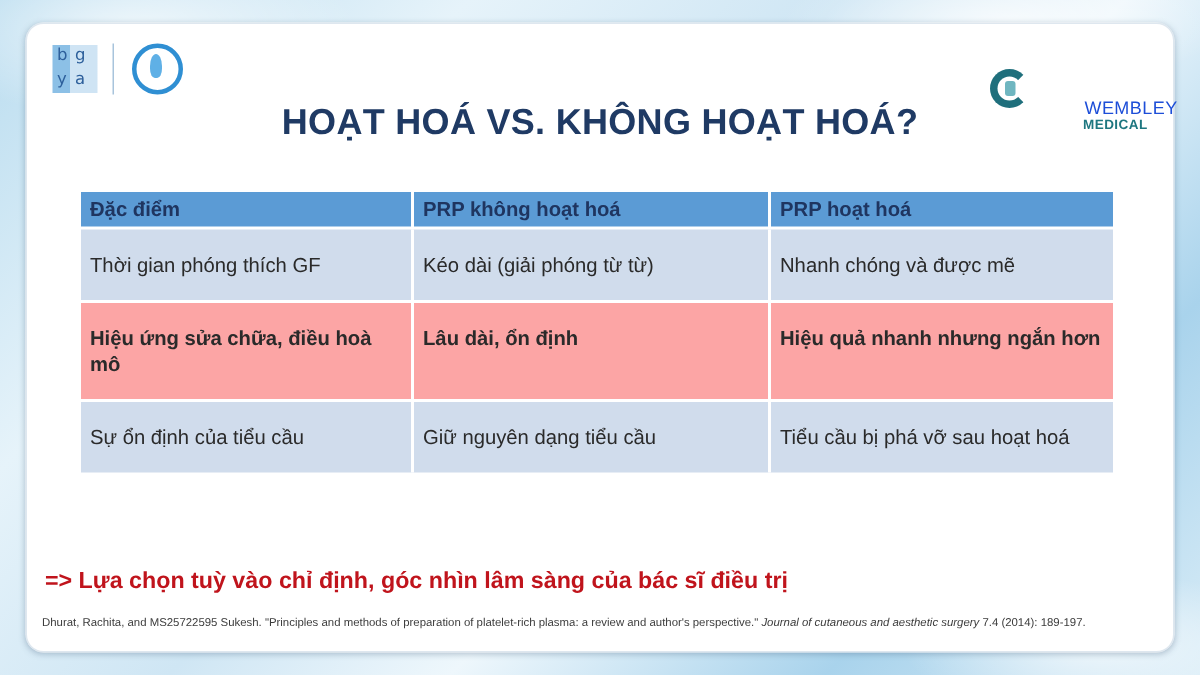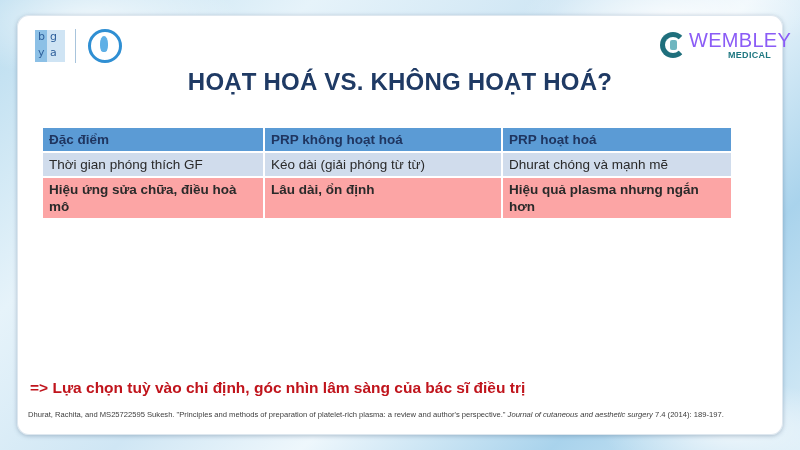--- a/index.html
+++ b/index.html
@@ -37,39 +37,39 @@
   .logo-right { position: absolute; left: 660px; top: 30px; display: flex; align-items: center; }
   .gear {
     width: 26px; height: 26px; border-radius: 50%; border: 5px solid #1f6f7c;
     border-right-color: transparent; box-sizing: border-box; margin-right: 3px; position: relative;
   }
   .gear::after {
     content: ""; position: absolute; left: 5px; top: 3px; width: 7px; height: 10px;
     background: #6fb6c0; border-radius: 2px;
   }
   .wembley-text { display: flex; flex-direction: column; align-items: flex-end; line-height: 1; }
-  .wembley-main { font-size: 20px; color: #8b5cf6; letter-spacing: 0.3px; }
-  .wembley-sub { font-size: 9px; color: #1e7780; font-weight: bold; margin-top: 1px; margin-right: 20px; letter-spacing: 0.3px; }
+  .wembley-main { font-size: 12px; color: #1d4ed8; letter-spacing: 0.3px; margin-top: 36px; }
+  .wembley-sub { font-size: 9px; color: #1e7780; font-weight: bold; margin-top: 1px; margin-right: 20px; letter-spacing: 0.3px; margin-left: 33px; }
   .title {
     position: absolute; left: 0; width: 800px; top: 68px; text-align: center;
     font-size: 24px; font-weight: bold; color: #1f3a64; letter-spacing: 0.2px;
   }
   table.compare {
-    position: absolute; left: 43px; top: 128px; width: 688px;
+    position: absolute; left: 54px; top: 128px; width: 688px;
     border-collapse: collapse; table-layout: fixed; font-size: 13.5px; color: #2a2a2a; border-radius: 28px;
   }
   table.compare col.c1 { width: 221px; }
   table.compare col.c2 { width: 238px; }
   table.compare col.c3 { width: 229px; }
   table.compare th {
     background: #5b9bd5; color: #1f3560; font-weight: bold; text-align: left;
     padding: 3px 6px; height: 17px; border-right: 2px solid #ffffff; font-size: 13.5px;
   }
   table.compare td {
-    padding: 3px 6px; vertical-align: top; border-right: 2px solid #ffffff;
+    padding: 15px 6px; vertical-align: top; border-right: 2px solid #ffffff;
     border-top: 2px solid #ffffff; line-height: 17px;
   }
   table.compare th:last-child, table.compare td:last-child { border-right: none; }
   table.compare tr.odd td { background: #d0dcec; }
   table.compare tr.even td { background: #fca5a5; font-weight: bold; }
   .conclusion {
     position: absolute; left: 30px; top: 379px; font-size: 15.5px; font-weight: bold; color: #c0141c;
   }
   .citation {
     position: absolute; left: 28px; top: 410px; font-size: 7.6px; color: #3c3c3c; white-space: nowrap;
@@ -116,26 +116,31 @@
     <tr>
       <th>Đặc điểm</th>
       <th>PRP không hoạt hoá</th>
       <th>PRP hoạt hoá</th>
     </tr>
   </thead>
   <tbody>
     <tr class="odd">
       <td>Thời gian phóng thích GF</td>
       <td>Kéo dài (giải phóng từ từ)</td>
-      <td>Dhurat chóng và mạnh mẽ</td>
+      <td>Nhanh chóng và được mẽ</td>
     </tr>
     <tr class="even">
       <td>Hiệu ứng sửa chữa, điều hoà mô</td>
       <td>Lâu dài, ổn định</td>
-      <td>Hiệu quả plasma nhưng ngắn hơn</td>
+      <td>Hiệu quả nhanh nhưng ngắn hơn</td>
+    </tr>
+    <tr class="odd">
+      <td>Sự ổn định của tiểu cầu</td>
+      <td>Giữ nguyên dạng tiểu cầu</td>
+      <td>Tiểu cầu bị phá vỡ sau hoạt hoá</td>
     </tr>
   </tbody>
 </table>
 
 <div class="conclusion">=&gt; Lựa chọn tuỳ vào chỉ định, góc nhìn lâm sàng của bác sĩ điều trị</div>
 
 <div class="citation">
   <span>Dhurat, Rachita, and MS25722595 Sukesh. "Principles and methods of preparation of platelet-rich plasma: a review and author's perspective." </span><i>Journal of cutaneous and aesthetic surgery</i><span> 7.4 (2014): 189-197.</span>
 </div>
 

